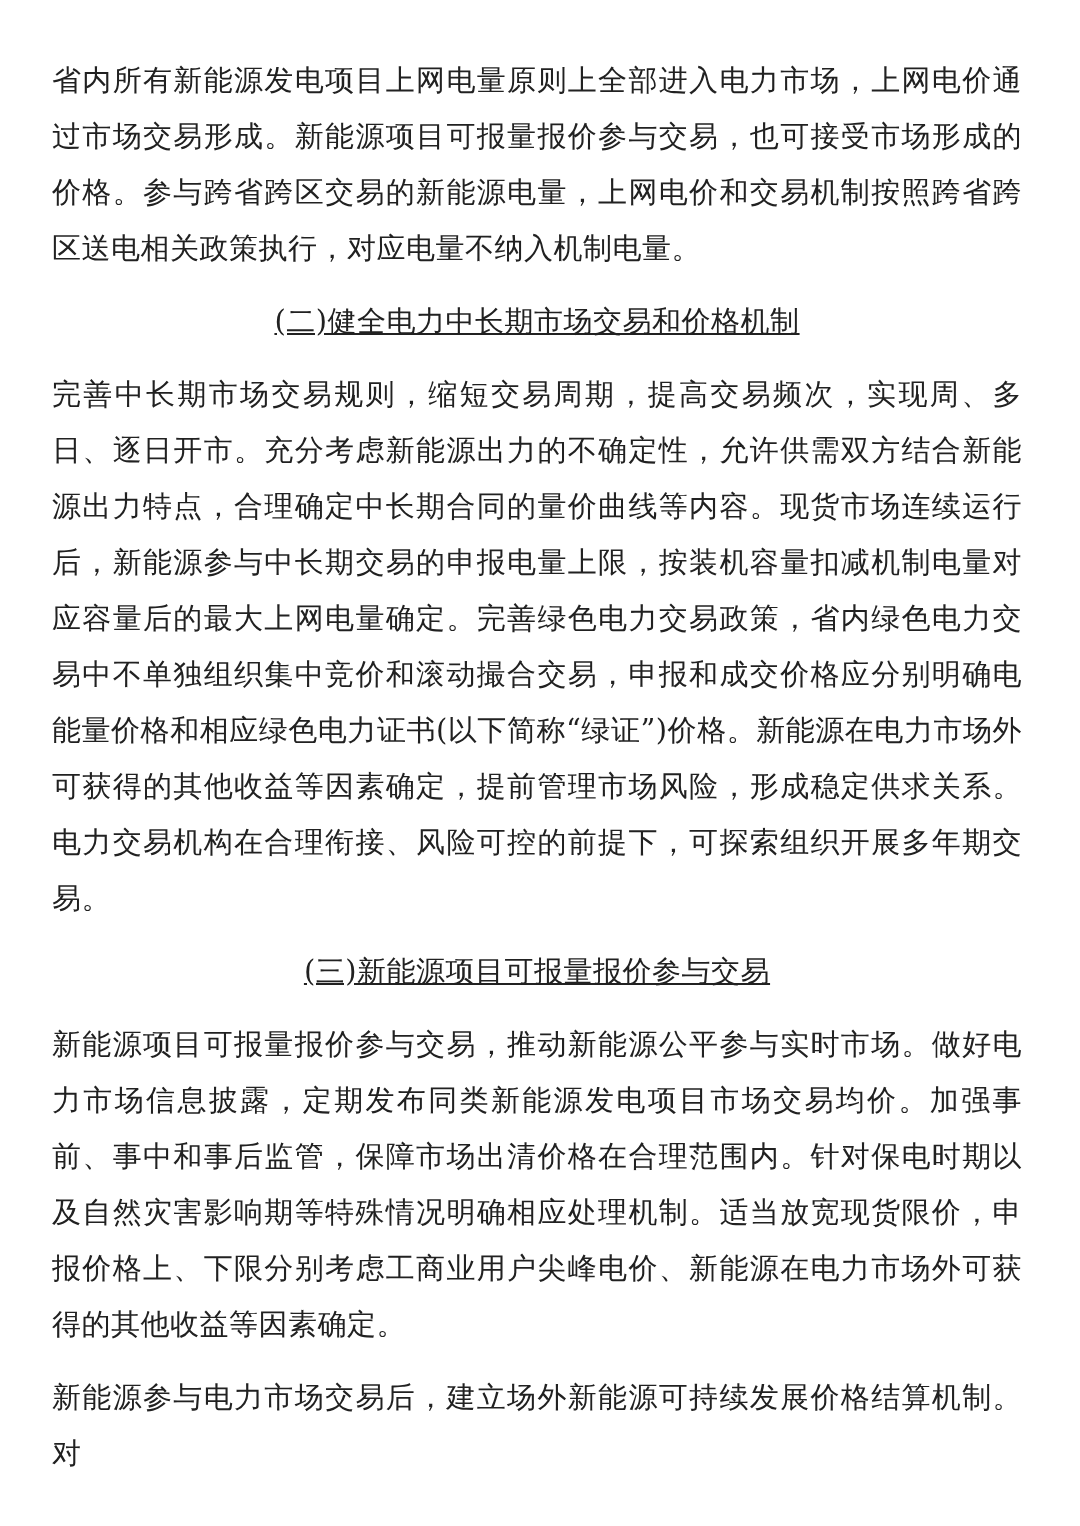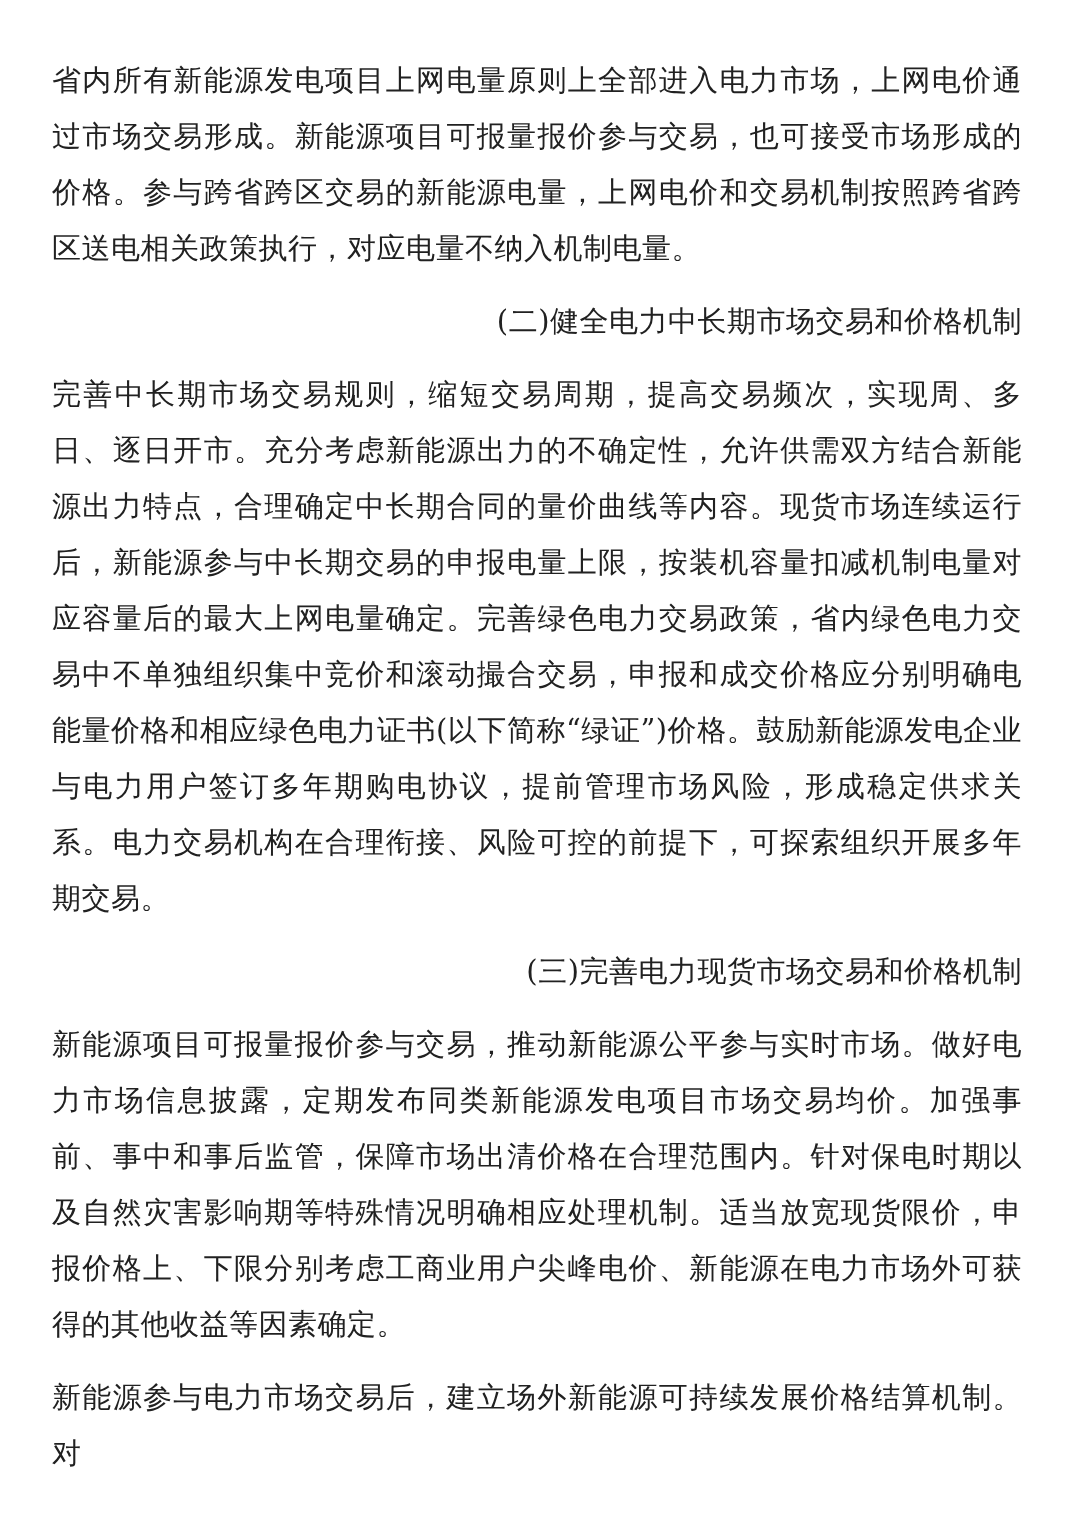--- a/index.html
+++ b/index.html
@@ -23,35 +23,36 @@
   .block {
     margin: 0;
     text-align: justify;
     text-justify: inter-character;
     letter-spacing: 0.5px;
   }
   .block + .block {
     margin-top: 17px;
   }
   .heading {
-    text-align: right;
+    text-align: center;
+    text-decoration: underline;
   }
   .justify-last {
     text-align-last: justify;
   }
 </style>
 </head>
 <body>
 
 <div class="page">
   <p class="block">省内所有新能源发电项目上网电量原则上全部进入电力市场，上网电价通过市场交易形成。新能源项目可报量报价参与交易，也可接受市场形成的价格。参与跨省跨区交易的新能源电量，上网电价和交易机制按照跨省跨区送电相关政策执行，对应电量不纳入机制电量。</p>
 
   <p class="block heading">(二)健全电力中长期市场交易和价格机制</p>
 
-  <p class="block">完善中长期市场交易规则，缩短交易周期，提高交易频次，实现周、多日、逐日开市。充分考虑新能源出力的不确定性，允许供需双方结合新能源出力特点，合理确定中长期合同的量价曲线等内容。现货市场连续运行后，新能源参与中长期交易的申报电量上限，按装机容量扣减机制电量对应容量后的最大上网电量确定。完善绿色电力交易政策，省内绿色电力交易中不单独组织集中竞价和滚动撮合交易，申报和成交价格应分别明确电能量价格和相应绿色电力证书(以下简称“绿证”)价格。鼓励新能源发电企业与电力用户签订多年期购电协议，提前管理市场风险，形成稳定供求关系。电力交易机构在合理衔接、风险可控的前提下，可探索组织开展多年期交易。</p>
+  <p class="block">完善中长期市场交易规则，缩短交易周期，提高交易频次，实现周、多日、逐日开市。充分考虑新能源出力的不确定性，允许供需双方结合新能源出力特点，合理确定中长期合同的量价曲线等内容。现货市场连续运行后，新能源参与中长期交易的申报电量上限，按装机容量扣减机制电量对应容量后的最大上网电量确定。完善绿色电力交易政策，省内绿色电力交易中不单独组织集中竞价和滚动撮合交易，申报和成交价格应分别明确电能量价格和相应绿色电力证书(以下简称“绿证”)价格。新能源在电力市场外可获得的其他收益等因素确定，提前管理市场风险，形成稳定供求关系。电力交易机构在合理衔接、风险可控的前提下，可探索组织开展多年期交易。</p>
 
-  <p class="block heading">(三)完善电力现货市场交易和价格机制</p>
+  <p class="block heading">(三)新能源项目可报量报价参与交易</p>
 
   <p class="block">新能源项目可报量报价参与交易，推动新能源公平参与实时市场。做好电力市场信息披露，定期发布同类新能源发电项目市场交易均价。加强事前、事中和事后监管，保障市场出清价格在合理范围内。针对保电时期以及自然灾害影响期等特殊情况明确相应处理机制。适当放宽现货限价，申报价格上、下限分别考虑工商业用户尖峰电价、新能源在电力市场外可获得的其他收益等因素确定。</p>
 
 
   <p class="block justify-last">新能源参与电力市场交易后，建立场外新能源可持续发展价格结算机制。对</p>
 </div>
 
 </body></html>

